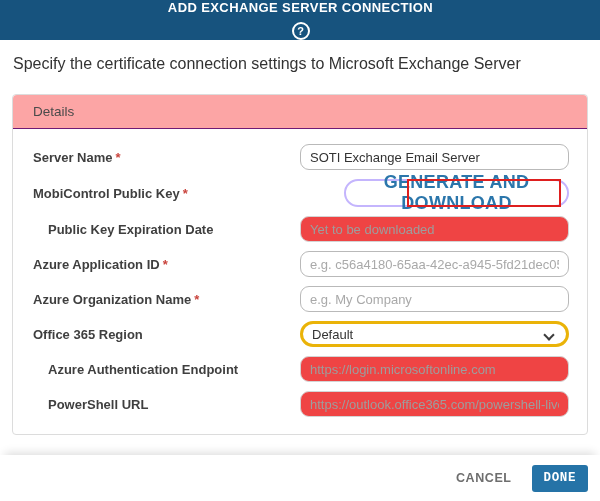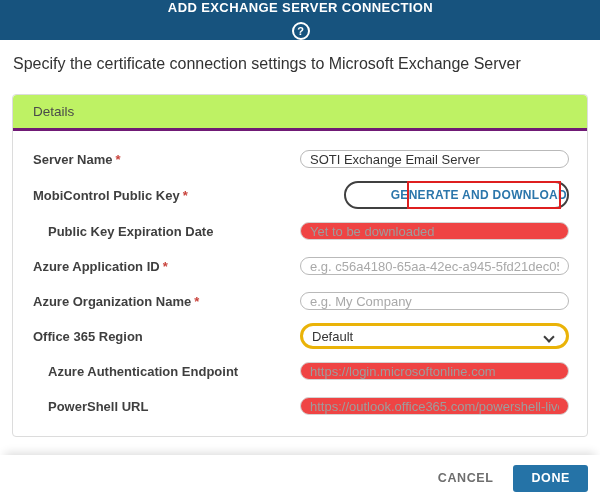--- a/index.html
+++ b/index.html
@@ -30,51 +30,51 @@
   }
 
   
   .subtitle { padding:15px 13px 0; font-size:16px; color:#333; }
 
   
   .panel {
     margin:21px 12px 0; border:1px solid #dcdcdc; border-radius:4px; background:#fff;
   }
   .panel-header {
-    background:#bef264; border-bottom:3px solid #701a75;
+    background:#fca5a5; border-bottom:1px solid #701a75;
     border-radius:4px 4px 0 0; padding:9px 20px;
     font-size:13.5px; color:#4a4a4a;
   }
   .panel-body { padding:15px 18px 8px 20px; }
 
   .row { display:flex; align-items:center; margin-bottom:9px; min-height:26px; }
   .field-label {
     width:267px; flex-shrink:0;
     font-size:13px; font-weight:bold; color:#3f3f3f;
   }
   .field-label.indent { padding-left:15px; }
   .req { color:#c9433c; margin-left:3px; }
   .control { flex:1; display:flex; position:relative; }
 
   .input {
-    width:100%; height:18px;
+    width:100%; height:26px;
     border:1px solid #b9b9b9; border-radius:9px;
     padding:0 9px; font-size:13px; color:#333;
     font-family:inherit; background:#fff; outline:none;
   }
   .input::placeholder { color:#a9a9a9; opacity:1; }
   .input:disabled { background:#ef4444; border-color:#d4d4d4; }
   .input:disabled::placeholder { color:#9d9d9d; }
 
   .pill-btn {
     position:relative; margin-left:auto;
     width:225px; height:28px;
-    border:2px solid #404040; border-radius:14px; background:#fff;
-    color:#2b76ab; font-weight:bold; font-size:12px; letter-spacing:0.3px;
-    display:flex; align-items:center; justify-content:flex-end;
+    border:2px solid #c4b5fd; border-radius:14px; background:#fff;
+    color:#2b76ab; font-weight:bold; font-size:18px; letter-spacing:0.3px;
+    display:flex; align-items:center; justify-content:flex-start;
     cursor:pointer; font-family:inherit;
   }
   .annotation-box {
     position:absolute; left:61px; right:6px; top:-2px; bottom:-2px;
     border:2px solid #de1f1f; pointer-events:none;
   }
 
   .select-box {
     position:relative; width:100%; height:26px;
     border:3px solid #eab308; border-radius:13px; background:#fff;
@@ -97,22 +97,22 @@
     box-shadow:0 -7px 9px -5px rgba(0,0,0,0.14);
   }
   .cancel-btn {
     background:none; border:none; cursor:pointer;
     color:#6e6e6e; font-size:12.5px; font-weight:bold; letter-spacing:0.6px;
     font-family:inherit;
   }
   .done-btn {
     background:#2573a7; border:none; cursor:pointer;
     color:#fff; font-size:12.5px; font-weight:bold; letter-spacing:0.6px;
-    height:27px; padding:0 18px; border-radius:3px;
-    font-family:Liberation Sans, sans-serif;
+    height:27px; padding:0 12px; border-radius:3px;
+    font-family:Liberation Mono, monospace;
   }
 </style>
 </head>
 <body>
 
 <div class="titlebar">
   <div class="titlebar-title">ADD EXCHANGE SERVER CONNECTION</div>
   <div class="help-icon">?</div>
 </div>
 

